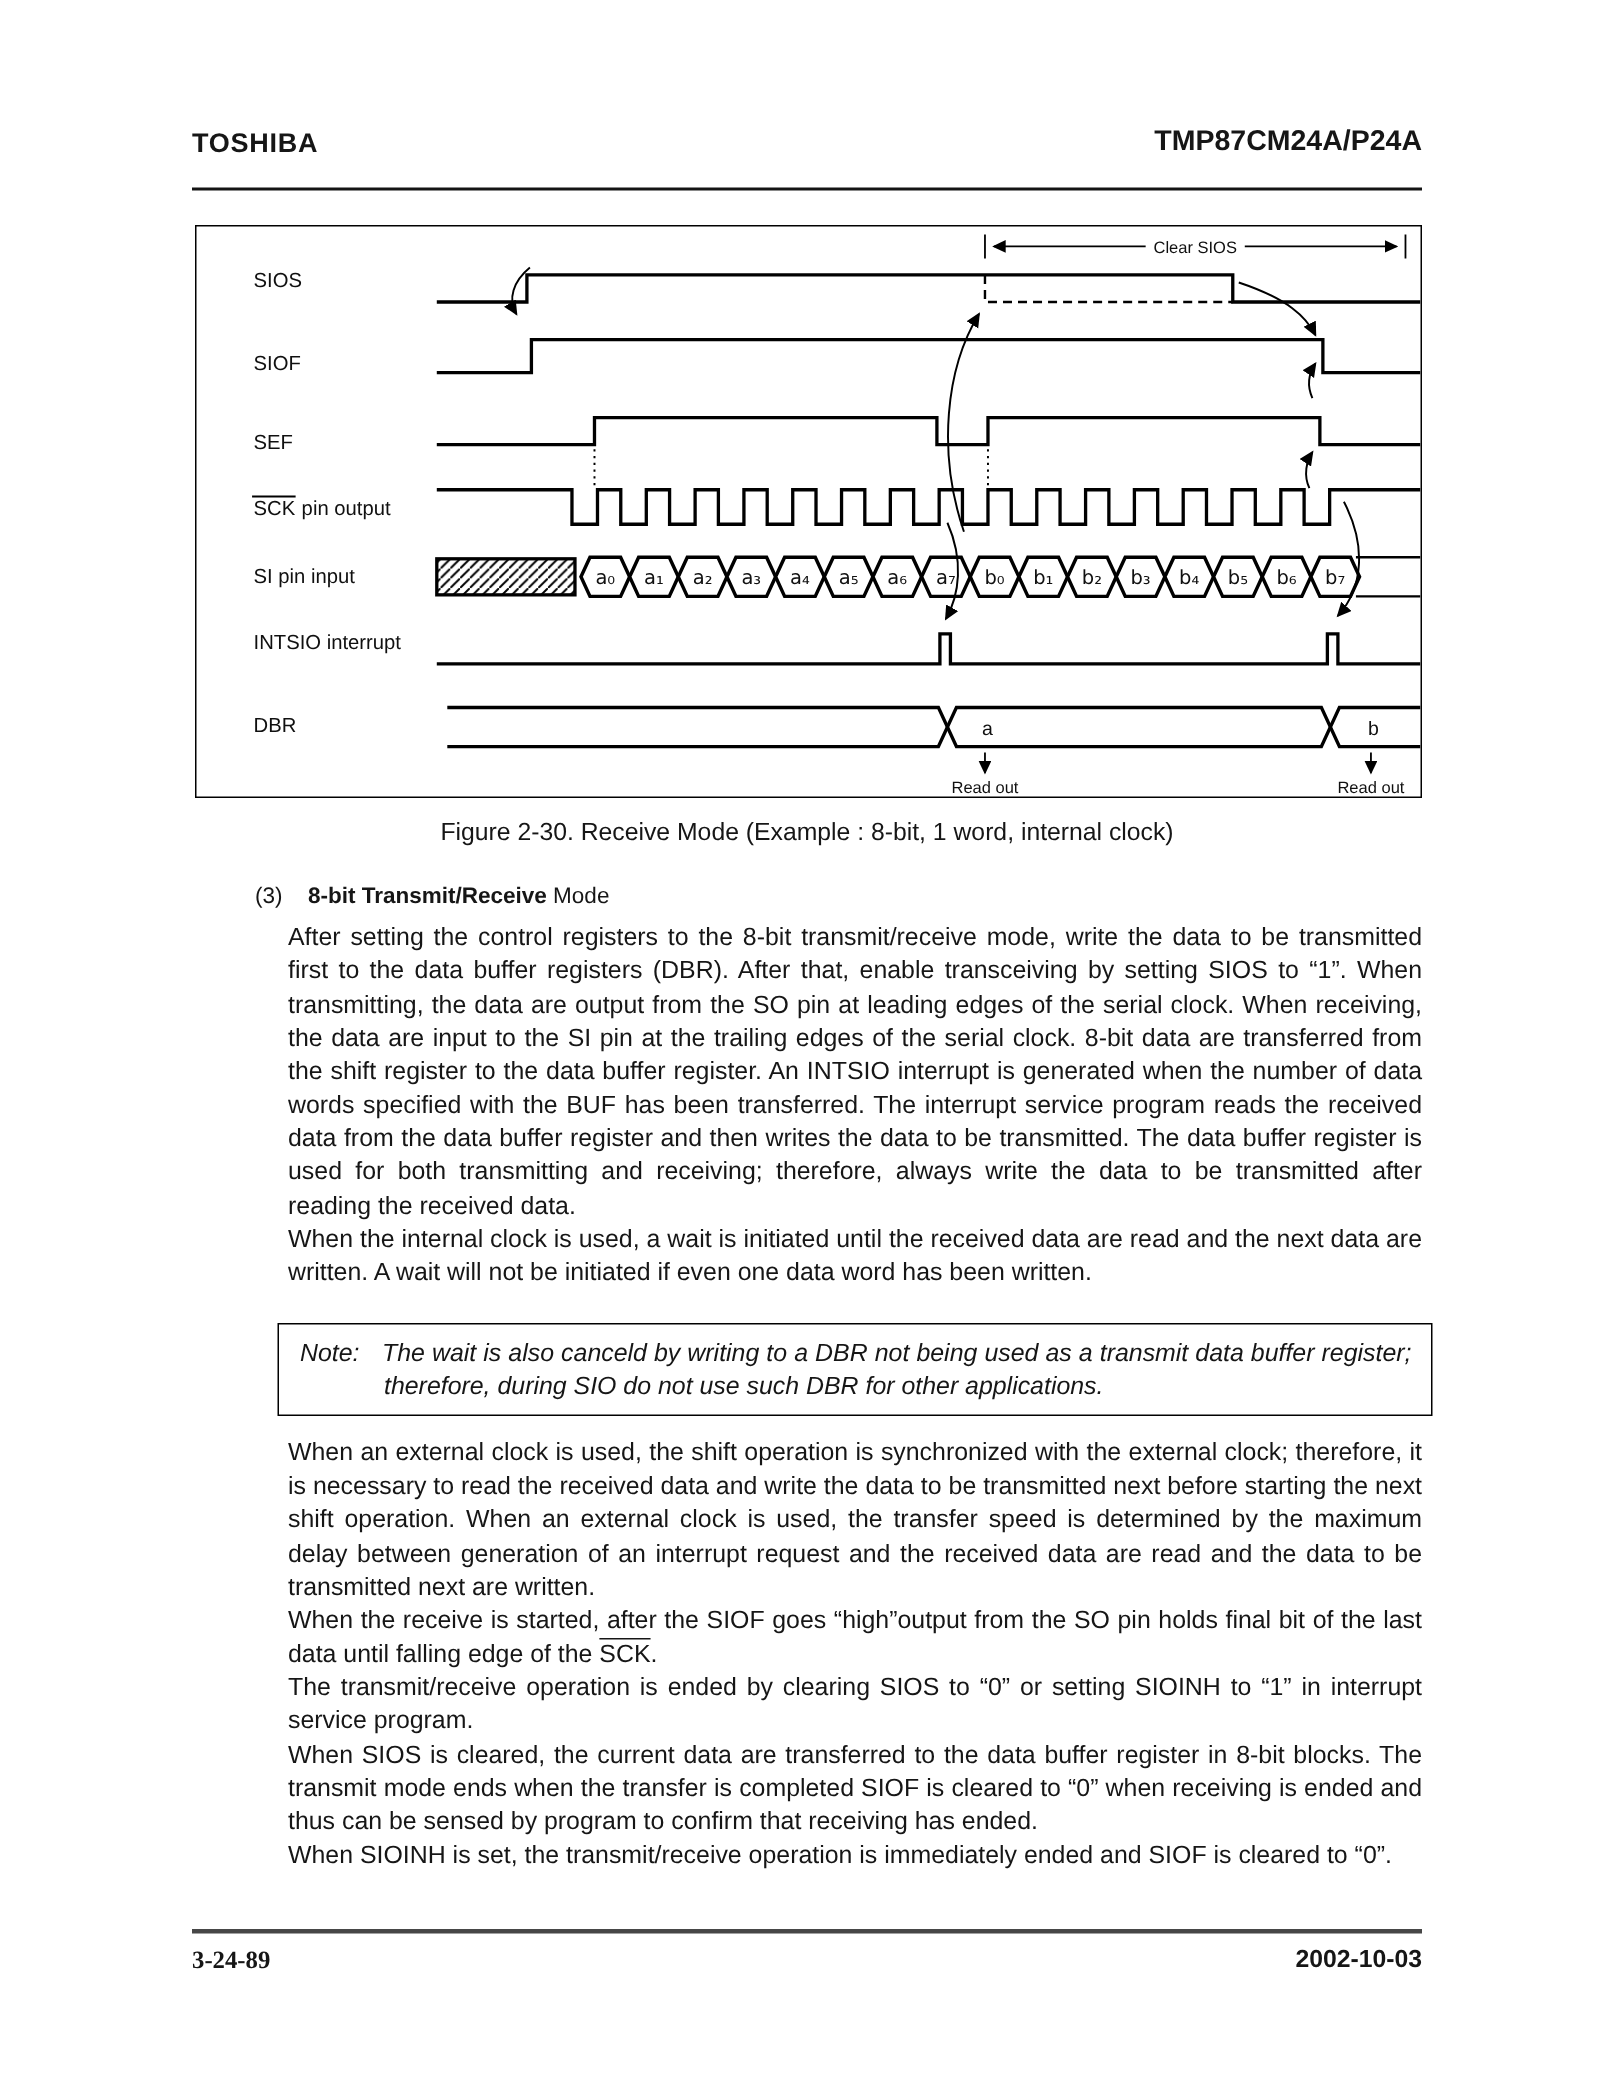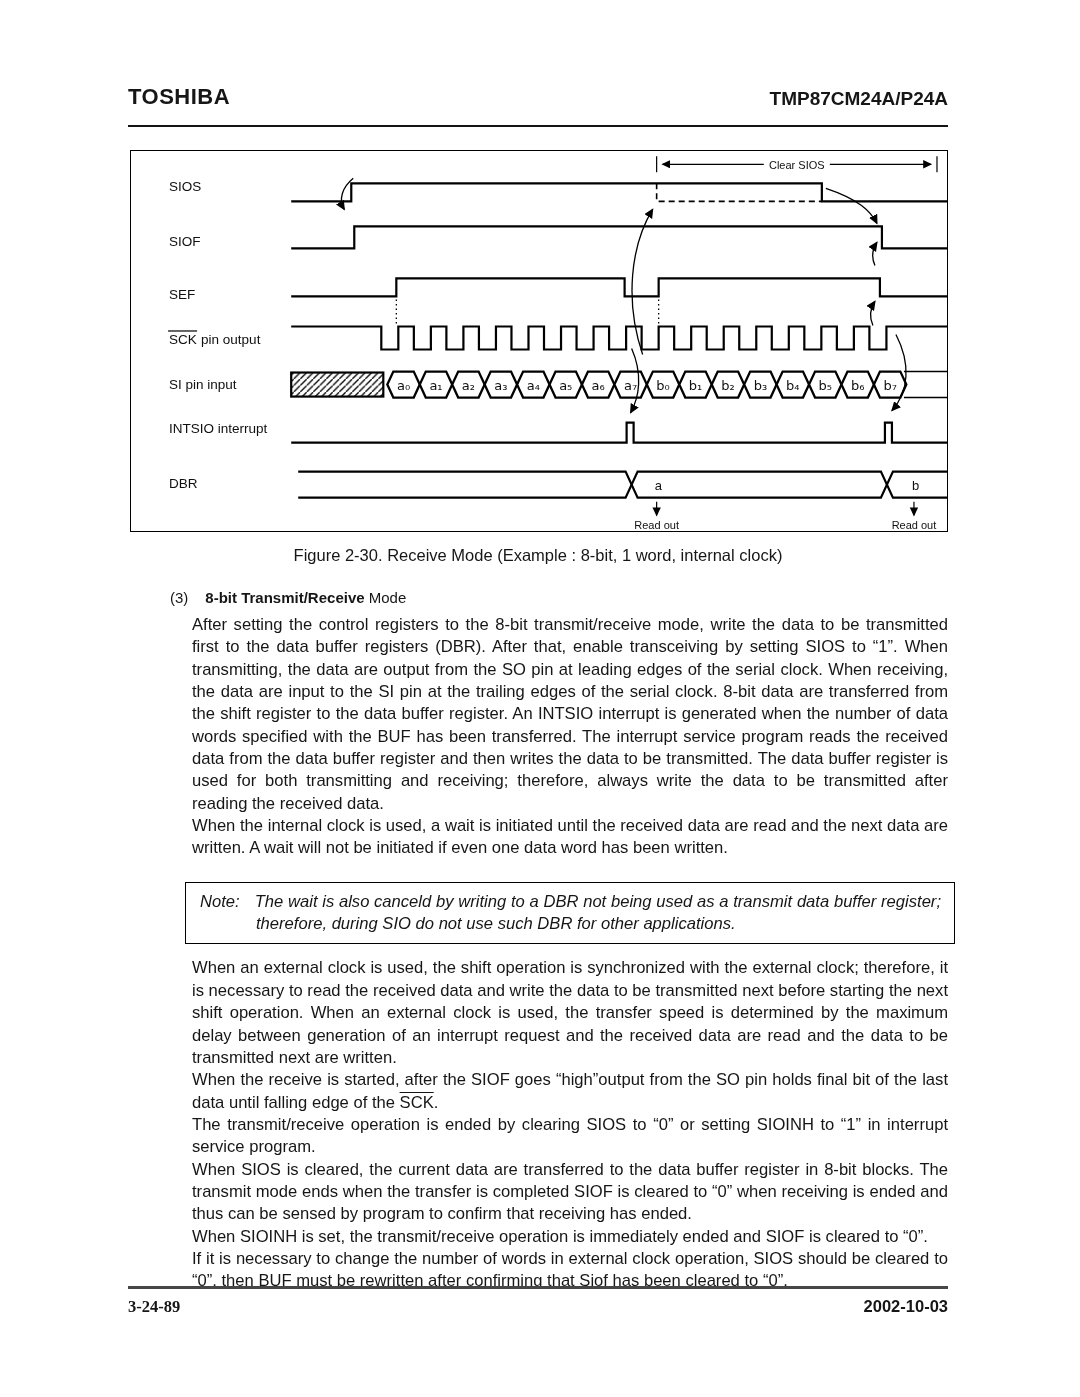--- a/index.html
+++ b/index.html
@@ -3,21 +3,21 @@
 <meta charset="utf-8">
 <style>
   html,body{margin:0;padding:0;background:#e8e8e8;}
   .page{
     position:relative;width:1080px;height:1397px;background:#ffffff;
     font-family:"Liberation Sans","DejaVu Sans",sans-serif;color:#161616;
     margin:0 auto;overflow:hidden;
   }
   
   .hdr{position:absolute;left:128px;top:84px;width:820px;display:flex;justify-content:space-between;align-items:flex-end;}
-  .brand{font-size:22px;font-weight:bold;letter-spacing:.5px;font-stretch:condensed;}
+  .brand{font-size:18px;font-weight:bold;letter-spacing:.5px;font-stretch:condensed;}
   .partno{font-size:19px;font-weight:bold;}
   .hdr-rule{position:absolute;left:128px;top:125px;width:820px;height:2.4px;background:#141414;}
   
   .figbox{position:absolute;left:130px;top:150px;width:818px;height:382px;border:1.6px solid #000;box-sizing:border-box;background:#fff;}
   .figbox svg{display:block;width:100%;height:100%;}
   svg text{fill:#101010;}
   .sig-label{font-size:13.5px;}
   .small-label{font-size:11px;}
   .cell-label{font-size:13px;font-family:"DejaVu Sans",sans-serif;}
   .bus-label{font-size:13px;}
@@ -179,21 +179,20 @@
 
     <div class="note">
       <p><span class="nlab">Note:</span><span>The wait is also canceld by writing to a DBR not being used as a transmit data buffer register; therefore, during SIO do not use such DBR for other applications.</span></p>
     </div>
 
     <p>When an external clock is used, the shift operation is synchronized with the external clock; therefore, it is necessary to read the received data and write the data to be transmitted next before starting the next shift operation.  When an external clock is used, the transfer speed is determined by the maximum delay between generation of an interrupt request and the received data are read and the data to be transmitted next are written.</p>
     <p><span>When the receive is started, after the SIOF goes “high”output from the SO pin holds final bit of the last data until falling edge of the </span><span class="ov">SCK</span><span>.</span></p>
     <p>The transmit/receive operation is ended by clearing SIOS to “0” or setting SIOINH to “1” in interrupt service program.</p>
     <p>When SIOS is cleared, the current data are transferred to the data buffer register in 8-bit blocks.  The transmit mode ends when the transfer is completed SIOF is cleared to “0” when receiving is ended and thus can be sensed by program to confirm that receiving has ended.</p>
     <p>When SIOINH is set, the transmit/receive operation is immediately ended and SIOF is cleared to “0”.</p>
-    <p>If it is necessary to change the number of words in external clock operation, SIOS should be cleared to “0”, then BUF must be rewritten after confirming that Siof has been cleared to “0”.</p>
   </div>
 
   <div class="ftr-rule"></div>
   <div class="ftr">
     <span class="pg">3-24-89</span>
     <span class="dt">2002-10-03</span>
   </div>
 
 </div>
 

